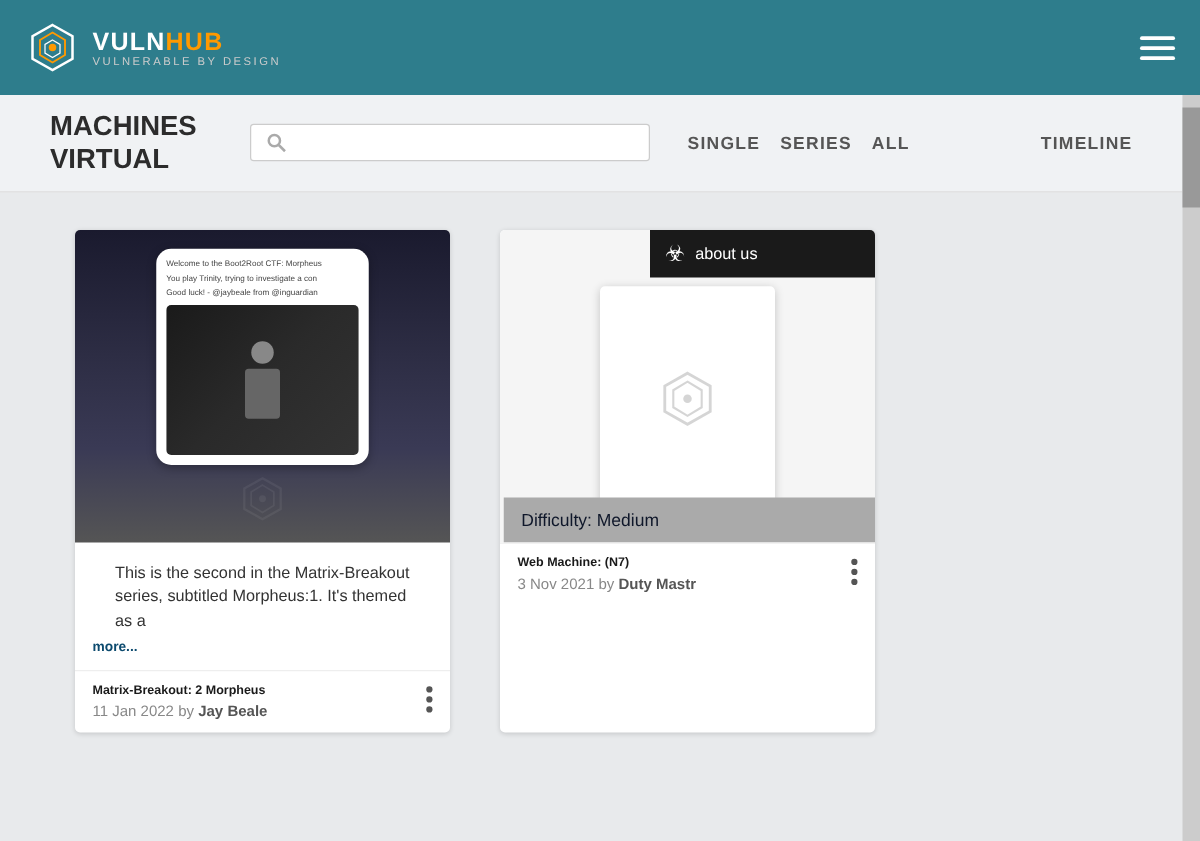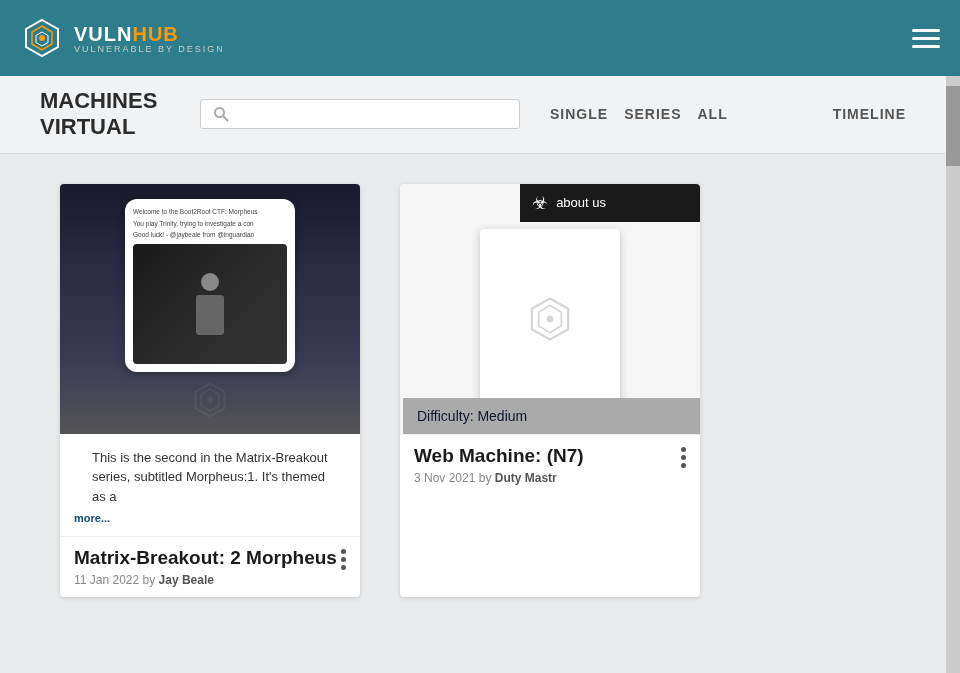--- a/index.html
+++ b/index.html
@@ -197,21 +197,21 @@
       font-weight: bold;
     }
     .card-footer {
       padding: 10px 14px;
       border-top: 1px solid #eee;
       display: flex;
       align-items: flex-start;
       justify-content: space-between;
     }
     .card-title {
-      font-size: 19px;
+      font-size: 10px;
       font-weight: bold;
       color: #1a1a1a;
       margin-bottom: 4px;
     }
     .card-meta {
       font-size: 12px;
       color: #888;
     }
     .card-meta span.author {
       color: #555;

